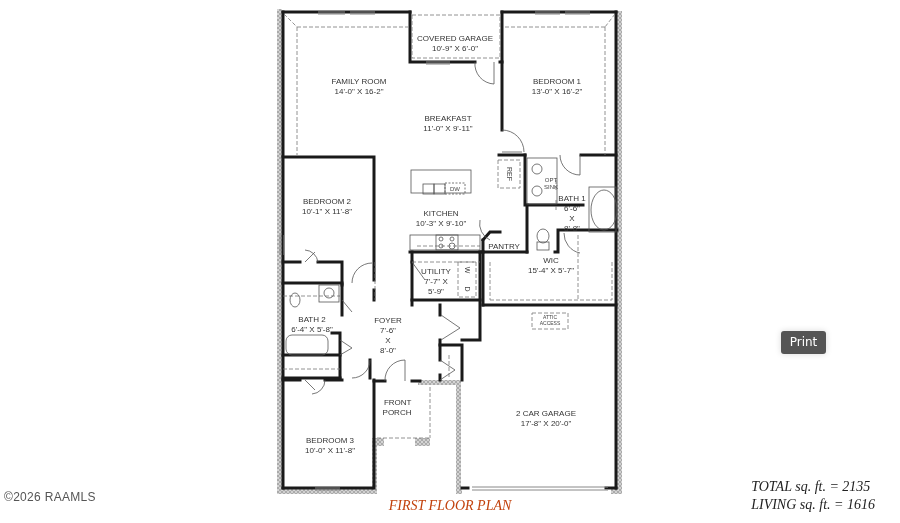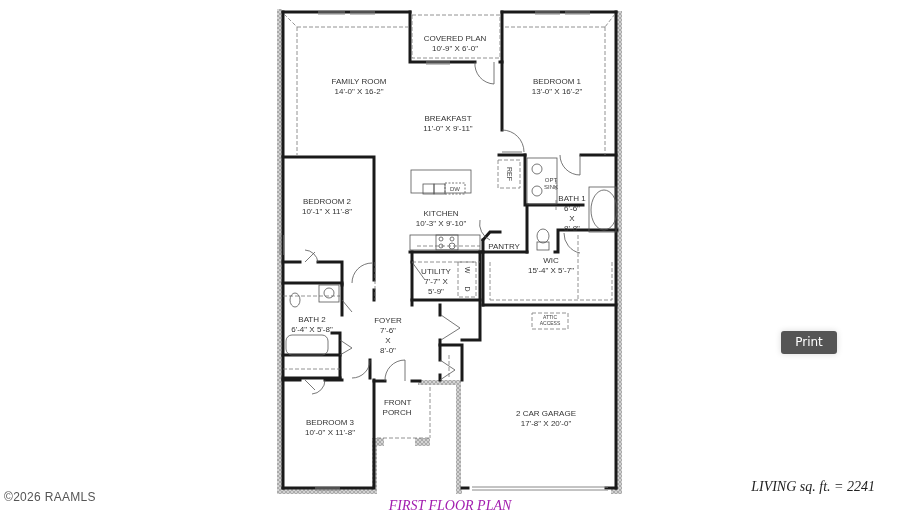--- a/index.html
+++ b/index.html
@@ -2,24 +2,24 @@
 <html><head>
 <meta charset="utf-8">
 <style>
   html, body { margin:0; padding:0; background:#ffffff; }
   body { width:900px; height:523px; position:relative; overflow:hidden; font-family:"Liberation Sans", sans-serif; }
   #plan { position:absolute; left:0; top:0; width:900px; height:523px; }
   .lbl { position:absolute; font-family:"Liberation Sans", sans-serif; font-size:8px; color:#333; text-align:center; line-height:10px; white-space:nowrap; transform:translateX(-50%); }
   .lbl span { display:block; }
   .small { font-size:6px; line-height:7px; color:#444; }
   .vert { font-size:7px; color:#444; position:absolute; transform:translate(-50%,-50%) rotate(90deg); white-space:nowrap; }
-  .caption { position:absolute; left:450px; top:498px; transform:translateX(-50%); font-family:"Liberation Serif", serif; font-style:italic; font-size:14px; color:#a21caf; white-space:nowrap; }
+  .caption { position:absolute; left:450px; top:498px; transform:translateX(-50%); font-family:"Liberation Serif", serif; font-style:italic; font-size:14px; color:#c2410c; white-space:nowrap; }
   .sqft { position:absolute; right:25px; top:478px; font-family:"Liberation Serif", serif; font-style:italic; font-size:14px; color:#222; text-align:left; line-height:18px; }
   .copyright { position:absolute; left:4px; top:490px; font-family:"Liberation Sans", sans-serif; font-size:12px; color:#555; letter-spacing:0.3px; }
-  .print-btn { position:absolute; left:781px; top:331px; width:56px; height:23px; background:#555555; color:#ffffff; border-radius:3px; font-family:"DejaVu Sans", sans-serif; font-size:12px; line-height:23px; text-align:center; box-shadow:0 0 6px rgba(0,0,0,0.15); cursor:pointer; }
+  .print-btn { position:absolute; left:781px; top:331px; width:45px; height:23px; background:#555555; color:#ffffff; border-radius:3px; font-family:"DejaVu Sans", sans-serif; font-size:12px; line-height:23px; text-align:center; box-shadow:0 0 6px rgba(0,0,0,0.15); cursor:pointer; }
 </style>
 </head>
 <body>
 
 <svg id="plan" viewBox="0 0 900 523" xmlns="http://www.w3.org/2000/svg">
   <defs>
     <pattern id="brick" width="4" height="4" patternUnits="userSpaceOnUse">
       <rect width="4" height="4" fill="#fff"></rect>
       <rect x="0.8" y="0.8" width="2.4" height="2.4" fill="none" stroke="#666" stroke-width="0.7"></rect>
     </pattern>
@@ -173,21 +173,21 @@
     <ellipse cx="604" cy="210" rx="13" ry="20"></ellipse>
     <rect x="589" y="187" width="27" height="45"></rect>
     <ellipse cx="295" cy="300" rx="5" ry="7"></ellipse>
     <rect x="319" y="285" width="20" height="17"></rect>
     <circle cx="329" cy="293" r="5"></circle>
     <rect x="286" y="335" width="42" height="20" rx="6"></rect>
   </g>
 </svg>
 
 <div class="lbl" style="left:455px; top:34px;">
-  <span>COVERED PLAN</span>
+  <span>COVERED GARAGE</span>
   <span>10'-9" X 6'-0"</span>
 </div>
 <div class="lbl" style="left:344px; top:77px;margin-left:15px;">
   <span>FAMILY ROOM</span>
   <span>14'-0" X 16-2"</span>
 </div>
 <div class="lbl" style="left:557px; top:77px;">
   <span>BEDROOM 1</span>
   <span>13'-0" X 16'-2"</span>
 </div>
@@ -228,21 +228,21 @@
 <div class="lbl" style="left:388px; top:316px;">
   <span>FOYER</span>
   <span>7'-6"</span>
   <span>X</span>
   <span>8'-0"</span>
 </div>
 <div class="lbl" style="left:397px; top:398px;text-align:right;">
   <span>FRONT</span>
   <span>PORCH</span>
 </div>
-<div class="lbl" style="left:330px; top:418px;">
+<div class="lbl" style="left:330px; top:436px;">
   <span>BEDROOM 3</span>
   <span>10'-0" X 11'-8"</span>
 </div>
 <div class="lbl" style="left:546px; top:409px;">
   <span>2 CAR GARAGE</span>
   <span>17'-8" X 20'-0"</span>
 </div>
 
 <div class="vert" style="left:509px; top:174px;">REF</div>
 <div class="lbl small" style="left:455px; top:186px;">DW</div>
@@ -253,18 +253,19 @@
 <div class="vert" style="left:467px; top:270px;">W</div>
 <div class="vert" style="left:467px; top:289px;">D</div>
 <div class="lbl small" style="left:550px; top:314px; font-size:5px; line-height:6px;">
   <span>ATTIC</span>
   <span>ACCESS</span>
 </div>
 
 <div class="caption">FIRST FLOOR PLAN</div>
 
 <div class="sqft">
-  <div>LIVING sq. ft. = 2241</div>
+  <div>TOTAL sq. ft. = 2135</div>
+  <div>LIVING sq. ft. = 1616</div>
 </div>
 
 <div class="copyright">©2026 RAAMLS</div>
 
 <div class="print-btn">Print</div>
 
 </body></html>

